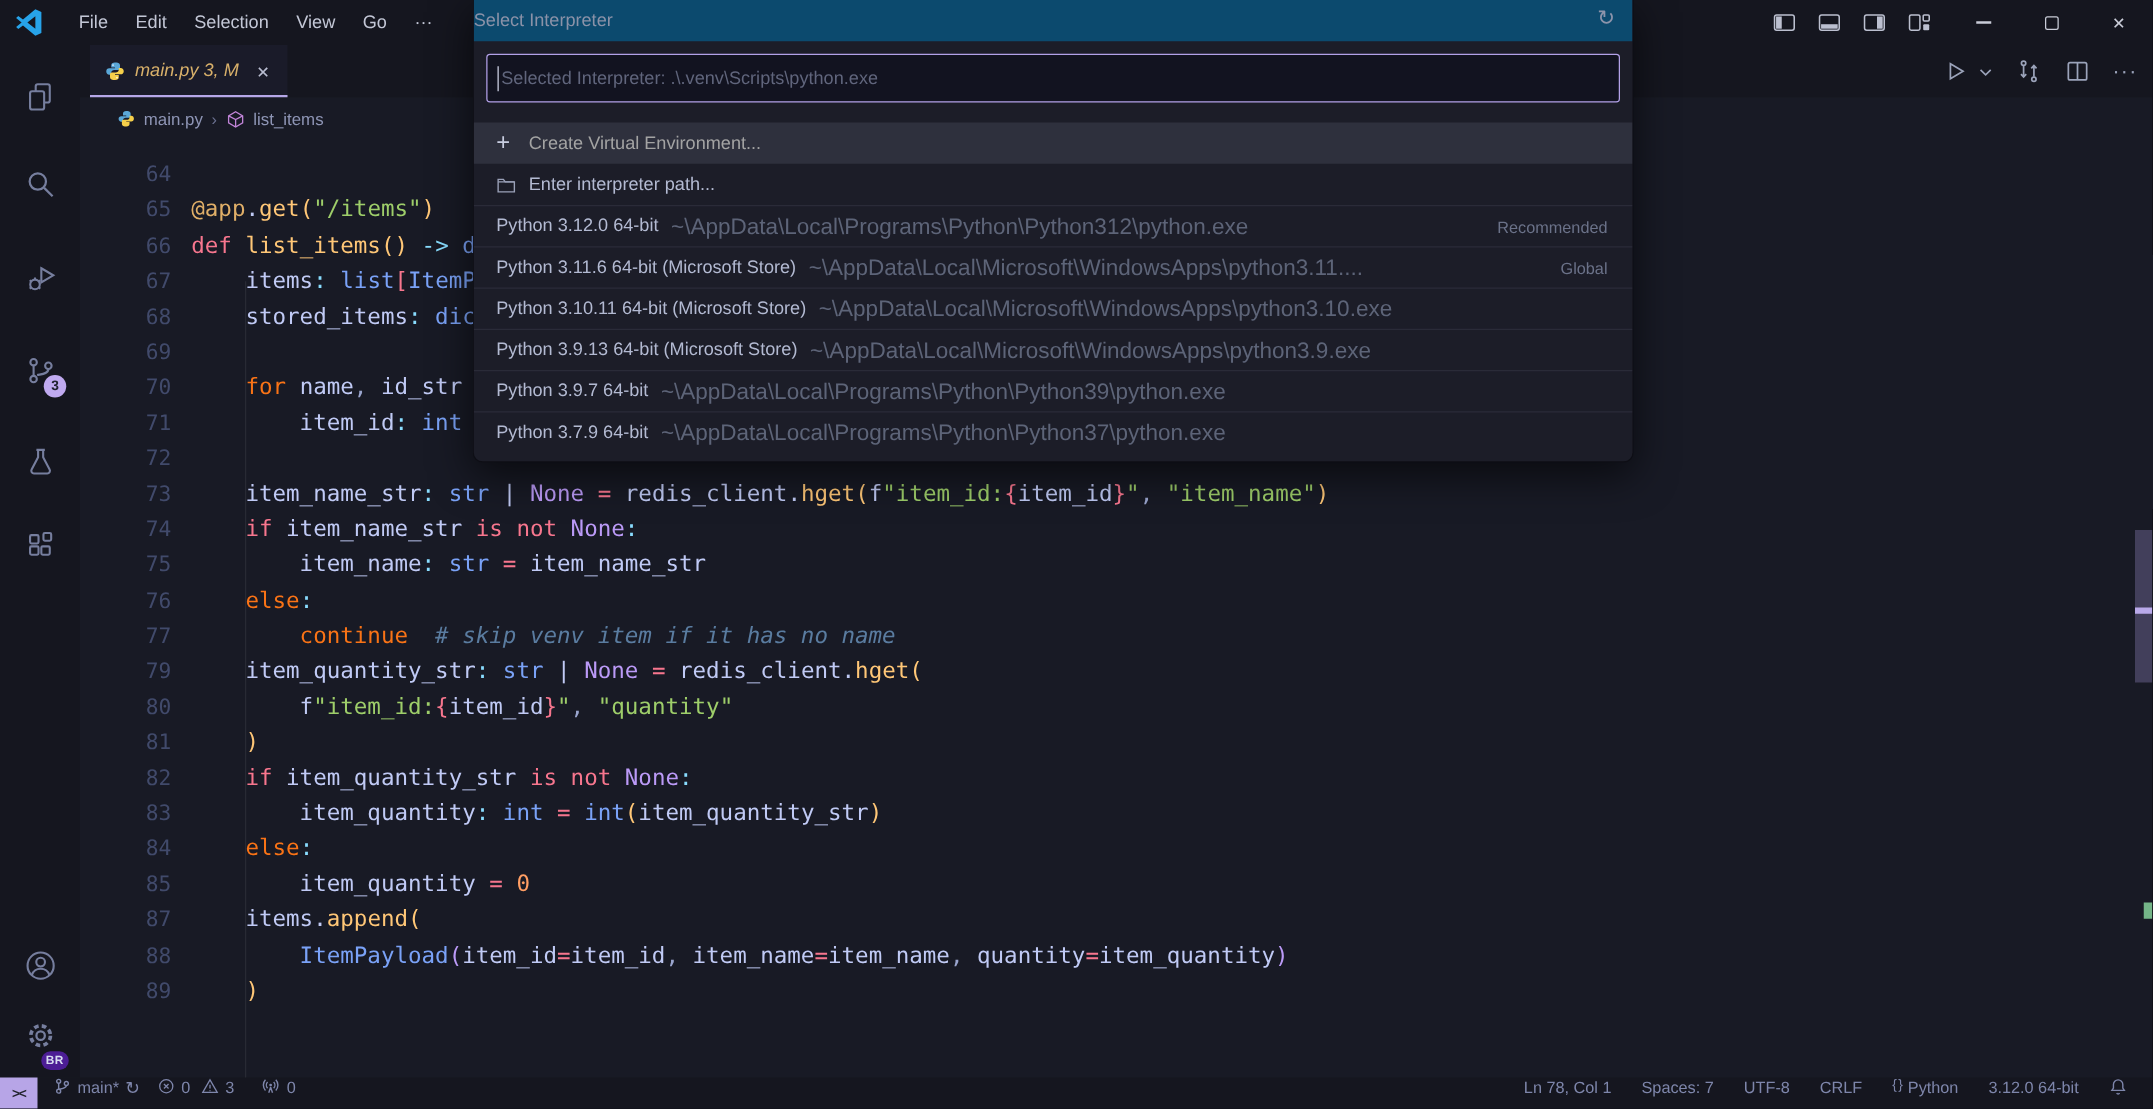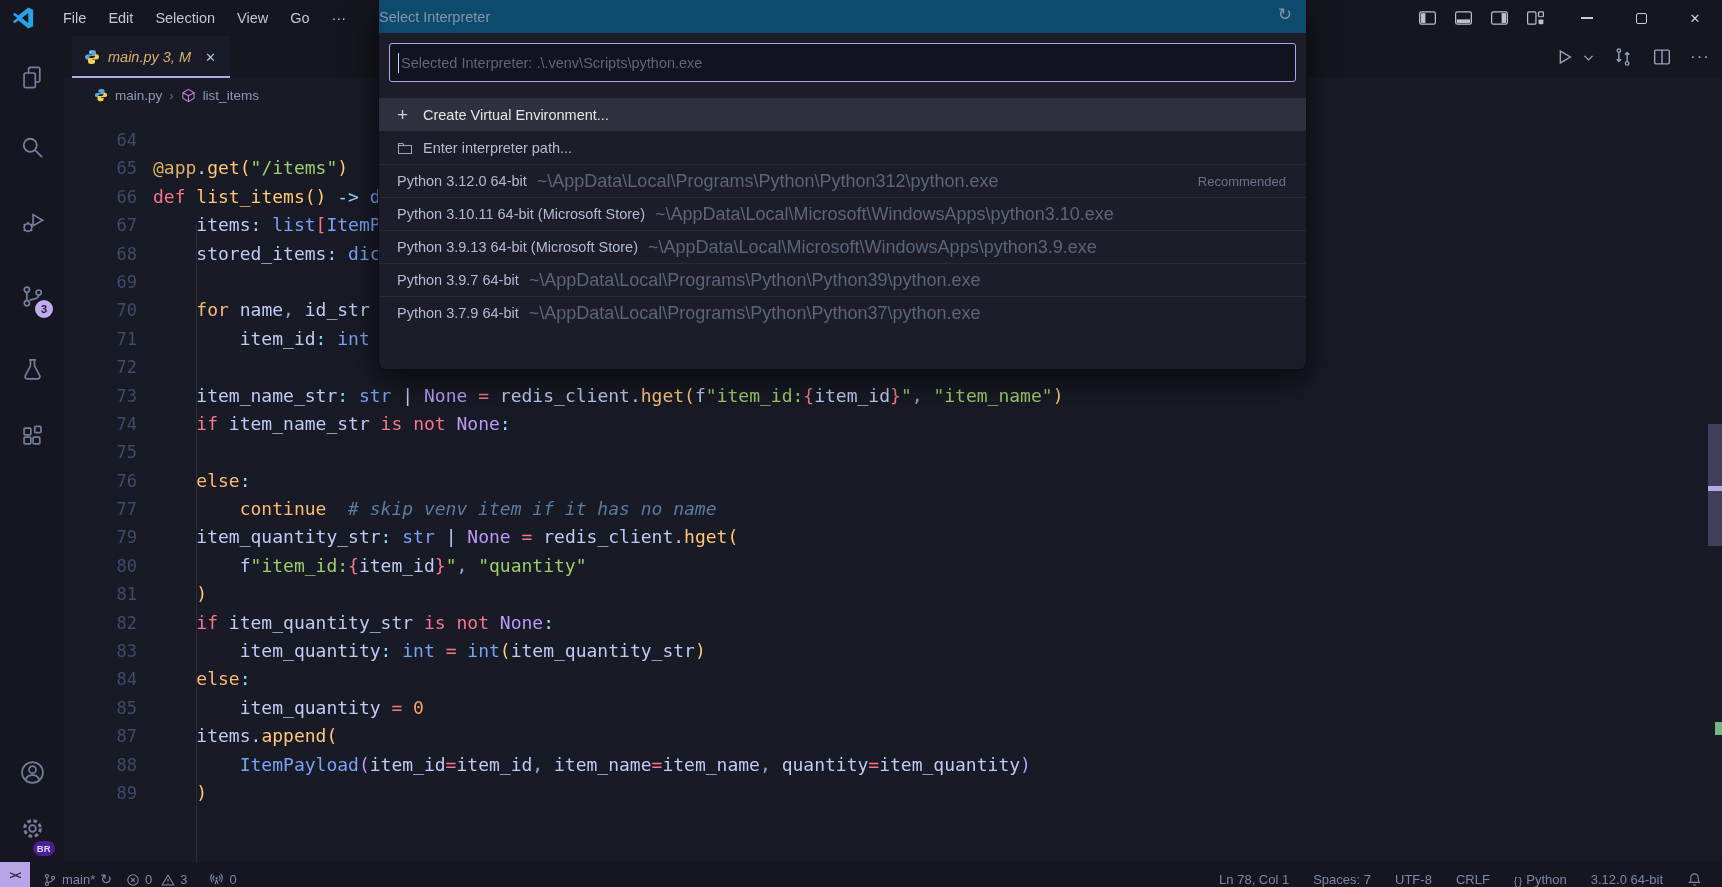--- a/index.html
+++ b/index.html
@@ -37,21 +37,21 @@
   .breadcrumbs { position:absolute; left:0; top:42px; right:0; height:34px; display:flex; align-items:center; padding-left:30px; gap:7px; font-size:13.5px; color:#8e95b5; background:#181a25; }
   .bc-sep { color:#6a7090; font-size:13px; }
   
   #code-lines { position:absolute; left:0; top:76px; right:0; padding-top:14px; font-family:"DejaVu Sans Mono", monospace; font-size:18px; }
   .code-row { display:flex; height:28.4px; line-height:28.4px; white-space:pre; }
   .code-row.current { background:rgba(200,210,255,0.055); }
   .gut { width:89px; padding-right:16px; text-align:right; color:#414a6b; flex:0 0 auto; font-size:17px; }
   .code-row.current .gut { color:#9aa5ce; }
   .src { white-space:pre; }
   .indent-guide { position:absolute; width:1px; background:rgba(255,255,255,0.07); }
-  .tk-kw{color:#f7768e} .tk-kw2{color:#fdba74} .tk-ty{color:#7aa2f7} .tk-fn{color:#ffc777}
+  .tk-kw{color:#f7768e} .tk-kw2{color:#f97316} .tk-ty{color:#7aa2f7} .tk-fn{color:#ffc777}
   .tk-de{color:#e0af68} .tk-st{color:#9ece6a} .tk-nu{color:#ff9e64} .tk-pu{color:#89ddff}
   .tk-op{color:#f7768e} .tk-va{color:#c0caf5} .tk-dim{color:#9aa5ce} .tk-cm{color:#5a7ca0;font-style:italic}
   .tk-b1{color:#ffc777} .tk-b2{color:#bb9af7} .tk-b3{color:#f7768e} .tk-pur{color:#bb9af7} .tk-cl{color:#7aa2f7}
   
   .sb-slider { position:absolute; right:0; top:388px; width:14px; height:122px; background:rgba(130,120,172,0.40); }
   .sb-cursor { position:absolute; right:0; top:450px; width:14px; height:5px; background:#b9a9ea; }
   .sb-diff   { position:absolute; right:0; top:686px; width:7px; height:13px; background:#74b588; }
   
   .quickpick { position:absolute; left:378px; top:0; width:929px; height:370px; z-index:40; background:#1c1d28;
     border-radius:0 0 8px 8px; box-shadow:0 10px 32px rgba(0,0,0,.6); border:1px solid #0e0e15; border-top:none; overflow:hidden; }
@@ -61,27 +61,27 @@
   .qp-inputwrap { padding:10px 10px 16px; }
   .qp-input { position:relative; height:39px; background:#121320; border:1px solid #b3a1e8; border-radius:3px; display:flex; align-items:center; padding-left:8px; }
   .qp-caret { width:1px; height:20px; background:#cfd4e6; margin-right:2px; }
   .qp-placeholder { font-size:14.5px; color:#60657c; white-space:nowrap; overflow:hidden; }
   .qp-list { }
   .qp-row { height:33px; display:flex; align-items:center; padding:0 20px 0 18px; }
   .qp-row.focused { background:#2e303d; }
   .qp-row.sep { border-top:1px solid #2a2b38; }
   .qp-ic { width:26px; flex:0 0 auto; color:#c8cde0; font-size:19px; line-height:1; display:flex; align-items:center; }
   .qp-label { font-size:14.5px; color:#b3bad2; white-space:nowrap; }
-  .qp-row.focused .qp-label { color:#e5e5e5;text-align:center; }
+  .qp-row.focused .qp-label { color:#a3a3a3;text-align:center; }
   .qp-desc { font-size:18px; color:#5d6478; margin-left:10px; white-space:nowrap; overflow:hidden; }
   .qp-tag { font-size:13px; color:#6b7289; margin-left:auto; padding-left:12px; white-space:nowrap; }
   
   .statusbar { position:absolute; left:0; bottom:0; width:1722px; height:25px; background:#15161f; display:flex; align-items:center; font-size:13px; color:#7e86ab; z-index:10; }
   .remote-chip { width:30px; height:25px; background:#b7a5e7; color:#23242f; display:flex; align-items:center; justify-content:center; font-weight:bold; font-size:11px; letter-spacing:-1px; flex:0 0 auto; }
-  .sb-item { display:flex; align-items:flex-end; gap:5px; padding:0 7px; height:25px; }
+  .sb-item { display:flex; align-items:flex-start; gap:5px; padding:0 7px; height:25px; }
   .sb-right { margin-left:auto; display:flex; align-items:center; padding-right:8px; }
   .sb-right .sb-item { padding:0 12px; }
   .statusbar svg { display:block; }
 </style>
 </head>
 <body>
 
 <div id="app">
 
   <div class="titlebar">
@@ -237,21 +237,21 @@
         <div class="code-row"><span class="gut">65</span><span class="src"><span class="tk-de">@app</span><span class="tk-va">.</span><span class="tk-fn">get</span><span class="tk-b1">(</span><span class="tk-st">"/items"</span><span class="tk-b1">)</span></span></div>
         <div class="code-row"><span class="gut">66</span><span class="src"><span class="tk-kw">def </span><span class="tk-fn">list_items</span><span class="tk-b1">(</span><span class="tk-b1">)</span><span class="tk-va"> </span><span class="tk-pu">-&gt;</span><span class="tk-va"> </span><span class="tk-ty">dict</span><span class="tk-b3">[</span><span class="tk-ty">str</span><span class="tk-dim">, </span><span class="tk-ty">list</span><span class="tk-b2">[</span><span class="tk-cl">ItemPayload</span><span class="tk-b2">]</span><span class="tk-b3">]</span><span class="tk-pu">:</span></span></div>
         <div class="code-row"><span class="gut">67</span><span class="src"><span class="tk-va">    items</span><span class="tk-pu">:</span><span class="tk-va"> </span><span class="tk-ty">list</span><span class="tk-b3">[</span><span class="tk-cl">ItemPayload</span><span class="tk-b3">]</span><span class="tk-va"> </span><span class="tk-op">=</span><span class="tk-va"> </span><span class="tk-b1">[</span><span class="tk-b1">]</span></span></div>
         <div class="code-row"><span class="gut">68</span><span class="src"><span class="tk-va">    stored_items</span><span class="tk-pu">:</span><span class="tk-va"> </span><span class="tk-ty">dict</span><span class="tk-b3">[</span><span class="tk-ty">str</span><span class="tk-dim">, </span><span class="tk-ty">str</span><span class="tk-b3">]</span><span class="tk-va"> </span><span class="tk-op">=</span><span class="tk-va"> </span><span class="tk-va">redis_client</span><span class="tk-va">.</span><span class="tk-fn">hgetall</span><span class="tk-b1">(</span><span class="tk-st">"item_name_to_id"</span><span class="tk-b1">)</span></span></div>
         <div class="code-row"><span class="gut">69</span><span class="src"></span></div>
         <div class="code-row"><span class="gut">70</span><span class="src"><span class="tk-kw2">    for </span><span class="tk-va">name</span><span class="tk-dim">, </span><span class="tk-va">id_str</span><span class="tk-va"> </span><span class="tk-kw">in</span><span class="tk-va"> </span><span class="tk-va">stored_items</span><span class="tk-va">.</span><span class="tk-fn">items</span><span class="tk-b1">(</span><span class="tk-b1">)</span><span class="tk-pu">:</span></span></div>
         <div class="code-row"><span class="gut">71</span><span class="src"><span class="tk-va">        item_id</span><span class="tk-pu">:</span><span class="tk-va"> </span><span class="tk-ty">int</span><span class="tk-va"> </span><span class="tk-op">=</span><span class="tk-va"> </span><span class="tk-ty">int</span><span class="tk-b1">(</span><span class="tk-va">id_str</span><span class="tk-b1">)</span></span></div>
         <div class="code-row"><span class="gut">72</span><span class="src"></span></div>
         <div class="code-row"><span class="gut">73</span><span class="src"><span class="tk-va">    item_name_str</span><span class="tk-pu">:</span><span class="tk-va"> </span><span class="tk-ty">str</span><span class="tk-va"> </span><span class="tk-va">|</span><span class="tk-va"> </span><span class="tk-pur">None</span><span class="tk-va"> </span><span class="tk-op">=</span><span class="tk-va"> </span><span class="tk-va">redis_client</span><span class="tk-va">.</span><span class="tk-fn">hget</span><span class="tk-b1">(</span><span class="tk-va">f</span><span class="tk-st">"item_id:</span><span class="tk-op">{</span><span class="tk-va">item_id</span><span class="tk-op">}</span><span class="tk-st">"</span><span class="tk-dim">, </span><span class="tk-st">"item_name"</span><span class="tk-b1">)</span></span></div>
         <div class="code-row"><span class="gut">74</span><span class="src"><span class="tk-kw">    if </span><span class="tk-va">item_name_str</span><span class="tk-va"> </span><span class="tk-kw">is</span><span class="tk-va"> </span><span class="tk-kw">not</span><span class="tk-va"> </span><span class="tk-pur">None</span><span class="tk-pu">:</span></span></div>
-        <div class="code-row"><span class="gut">75</span></div>
+        <div class="code-row"><span class="gut">75</span><span class="src"><span class="tk-va">        item_name</span><span class="tk-pu">:</span><span class="tk-va"> </span><span class="tk-ty">str</span><span class="tk-va"> </span><span class="tk-op">=</span><span class="tk-va"> </span><span class="tk-va">item_name_str</span></span></div>
         <div class="code-row"><span class="gut">76</span><span class="src"><span class="tk-kw2">    else</span><span class="tk-pu">:</span></span></div>
         <div class="code-row"><span class="gut">77</span><span class="src"><span class="tk-kw2">        continue</span><span class="tk-va">  </span><span class="tk-cm"># skip venv item if it has no name</span></span></div>
         <div class="code-row"><span class="gut">79</span><span class="src"><span class="tk-va">    item_quantity_str</span><span class="tk-pu">:</span><span class="tk-va"> </span><span class="tk-ty">str</span><span class="tk-va"> </span><span class="tk-va">|</span><span class="tk-va"> </span><span class="tk-pur">None</span><span class="tk-va"> </span><span class="tk-op">=</span><span class="tk-va"> </span><span class="tk-va">redis_client</span><span class="tk-va">.</span><span class="tk-fn">hget</span><span class="tk-b1">(</span></span></div>
         <div class="code-row"><span class="gut">80</span><span class="src"><span class="tk-va">        f</span><span class="tk-st">"item_id:</span><span class="tk-op">{</span><span class="tk-va">item_id</span><span class="tk-op">}</span><span class="tk-st">"</span><span class="tk-dim">, </span><span class="tk-st">"quantity"</span></span></div>
         <div class="code-row"><span class="gut">81</span><span class="src"><span class="tk-b1">    )</span></span></div>
         <div class="code-row"><span class="gut">82</span><span class="src"><span class="tk-kw">    if </span><span class="tk-va">item_quantity_str</span><span class="tk-va"> </span><span class="tk-kw">is</span><span class="tk-va"> </span><span class="tk-kw">not</span><span class="tk-va"> </span><span class="tk-pur">None</span><span class="tk-pu">:</span></span></div>
         <div class="code-row"><span class="gut">83</span><span class="src"><span class="tk-va">        item_quantity</span><span class="tk-pu">:</span><span class="tk-va"> </span><span class="tk-ty">int</span><span class="tk-va"> </span><span class="tk-op">=</span><span class="tk-va"> </span><span class="tk-ty">int</span><span class="tk-b1">(</span><span class="tk-va">item_quantity_str</span><span class="tk-b1">)</span></span></div>
         <div class="code-row"><span class="gut">84</span><span class="src"><span class="tk-kw2">    else</span><span class="tk-pu">:</span></span></div>
         <div class="code-row"><span class="gut">85</span><span class="src"><span class="tk-va">        item_quantity</span><span class="tk-va"> </span><span class="tk-op">=</span><span class="tk-va"> </span><span class="tk-nu">0</span></span></div>
         <div class="code-row"><span class="gut">87</span><span class="src"><span class="tk-va">    items</span><span class="tk-va">.</span><span class="tk-fn">append</span><span class="tk-b1">(</span></span></div>
@@ -289,20 +289,25 @@
             </svg>
           </span>
           <span class="qp-label">Enter interpreter path...</span>
         </div>
         <div class="qp-row sep">
           <span class="qp-label">Python 3.12.0 64-bit</span>
           <span class="qp-desc">~\AppData\Local\Programs\Python\Python312\python.exe</span>
           <span class="qp-tag">Recommended</span>
         </div>
         <div class="qp-row sep">
+          <span class="qp-label">Python 3.11.6 64-bit (Microsoft Store)</span>
+          <span class="qp-desc">~\AppData\Local\Microsoft\WindowsApps\python3.11....</span>
+          <span class="qp-tag">Global</span>
+        </div>
+        <div class="qp-row sep">
           <span class="qp-label">Python 3.10.11 64-bit (Microsoft Store)</span>
           <span class="qp-desc">~\AppData\Local\Microsoft\WindowsApps\python3.10.exe</span>
         </div>
         <div class="qp-row sep">
           <span class="qp-label">Python 3.9.13 64-bit (Microsoft Store)</span>
           <span class="qp-desc">~\AppData\Local\Microsoft\WindowsApps\python3.9.exe</span>
         </div>
         <div class="qp-row sep">
           <span class="qp-label">Python 3.9.7 64-bit</span>
           <span class="qp-desc">~\AppData\Local\Programs\Python\Python39\python.exe</span>

